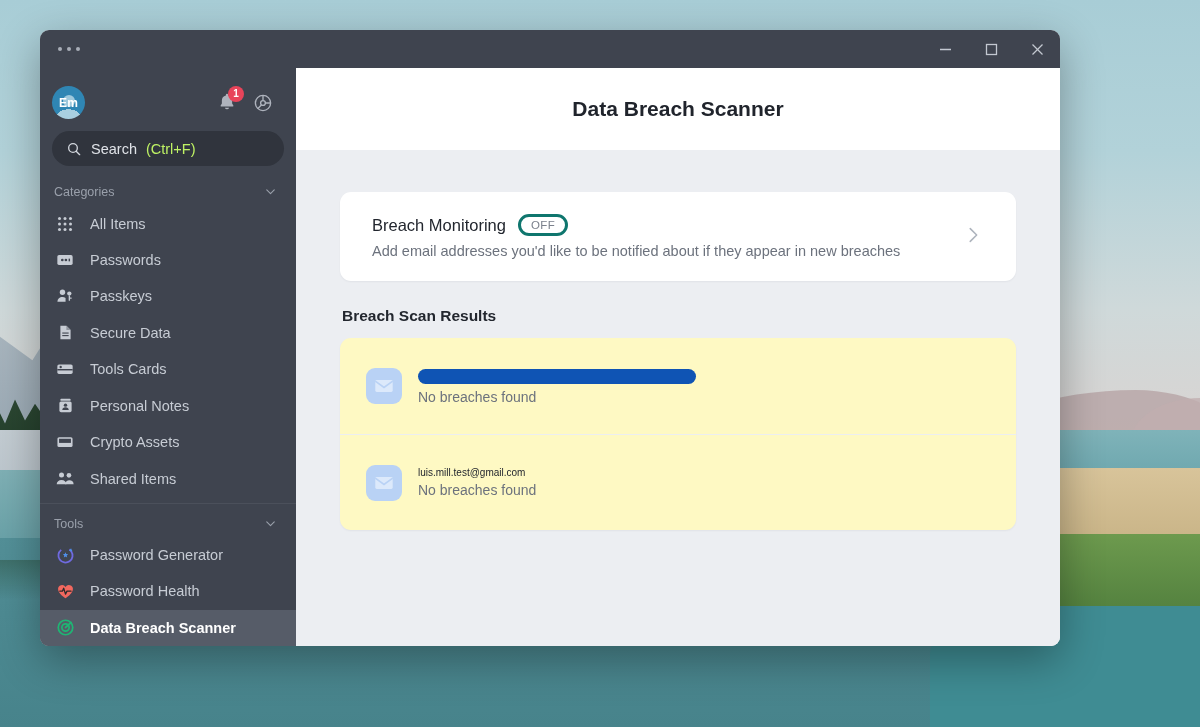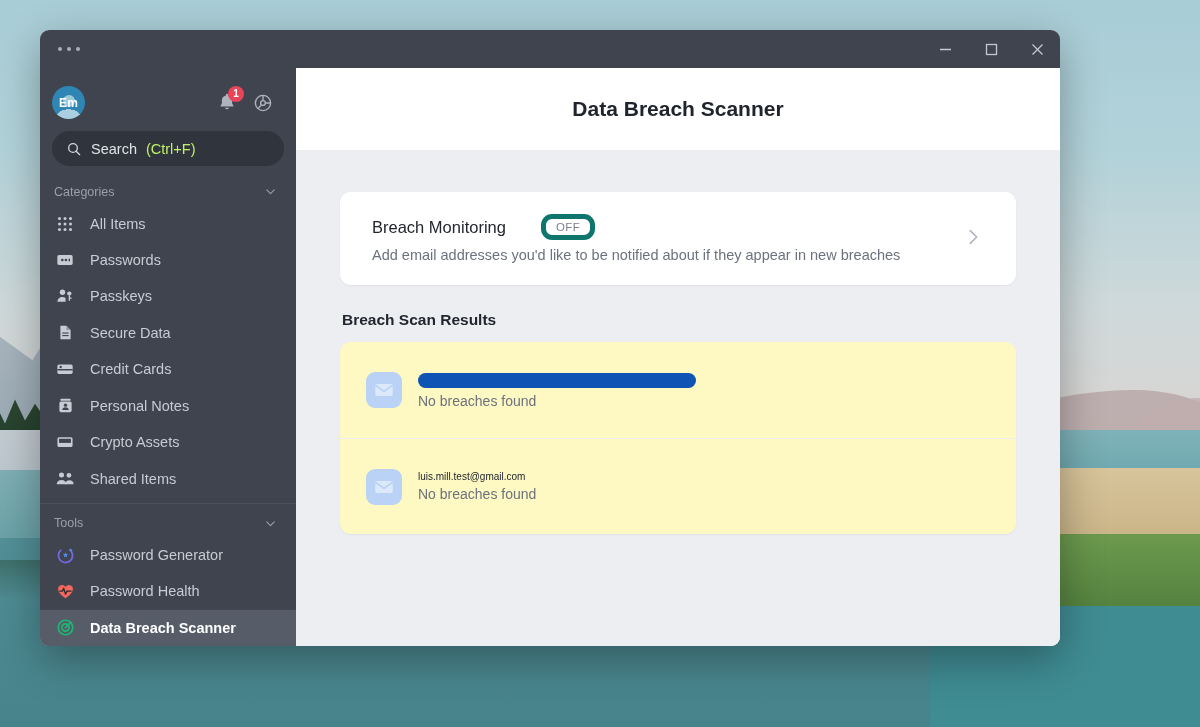--- a/index.html
+++ b/index.html
@@ -133,21 +133,21 @@
     margin: 6px 12px 12px 12px; height: 36px; background: #30343d;
     border-radius: 18px; display: flex; align-items: center; gap: 9px; padding: 0 14px;
   }
   .search-box .sph { color: #dfe2e7; font-size: 14.5px; }
   .search-box .hint { color: #bef264; font-size: 14.5px; }
 
   .sec-head {
     display: flex; align-items: center; justify-content: space-between;
     padding: 6px 18px 6px 14px; color: #9aa0ab; font-size: 12.5px;
   }
-  .sec-head.tools { border-top: 1px solid #4b505b; margin-top: 6px; padding-top: 12px; }
+  .sec-head.tools { border-top: 1px solid #4b505b; margin-top: 6px; padding-top: 12px; align-items: flex-end; }
 
   .nav-item {
     display: flex; align-items: center; gap: 14px; height: 37px;
     padding: 0 14px; color: #c7ccd4; font-size: 14.5px; cursor: pointer;
   }
   .nav-item .nv-ico { width: 22px; display: flex; align-items: center; justify-content: center; }
   .nav-item.active { background: #565c68; color: #fff; font-weight: 700; }
 
   
   #main { flex: 1; display: flex; flex-direction: column; background: #eceef2; min-width: 0; }
@@ -158,22 +158,22 @@
   #content { flex: 1; padding: 42px 44px 0 44px; overflow: hidden; }
 
   .card {
     background: #fff; border-radius: 11px; padding: 22px 32px;
     display: flex; align-items: center; justify-content: space-between;
     box-shadow: 0 1px 2px rgba(20,26,40,.05);
   }
   .bm-title-row { display: flex; align-items: center; gap: 12px; }
   .bm-title { font-size: 16.5px; color: #22262e; }
   .pill {
-    border: 5px solid #0f766e; border-radius: 11px; padding: 2px 10px;
-    font-size: 11.5px; color: #7b818c; letter-spacing: .4px; margin-left: 23px;
+    border: 3px solid #0f766e; border-radius: 11px; padding: 2px 10px;
+    font-size: 11.5px; color: #7b818c; letter-spacing: .4px;
   }
   .bm-sub { margin-top: 7px; font-size: 14.5px; color: #6c727d; }
   .chev { color: #aeb4bd; }
 
   .section-title {
     margin: 26px 0 13px 2px; font-size: 15.5px; font-weight: 700; color: #22262e;
   }
   .results-card {
     background: #fef9c3; border-radius: 11px; overflow: hidden;
     box-shadow: 0 1px 2px rgba(20,26,40,.05);
@@ -336,21 +336,21 @@
         </div>
 
         <div class="nav-item">
           <span class="nv-ico">
             <svg width="18" height="18" viewBox="0 0 20 20" fill="#c7ccd4">
               <rect x="1.5" y="5" width="17" height="10.5" rx="1.8"></rect>
               <rect x="1.5" y="10" width="17" height="1.6" fill="#3f444f"></rect>
               <circle cx="5.2" cy="7.8" r="1.3" fill="#3f444f"></circle>
             </svg>
           </span>
-          <span>Credit Cards</span>
+          <span>Tools Cards</span>
         </div>
 
         <div class="nav-item">
           <span class="nv-ico">
             <svg width="17" height="17" viewBox="0 0 20 20" fill="#c7ccd4">
               <rect x="4" y="2" width="12" height="2.4" rx="1"></rect>
               <rect x="2.8" y="5.2" width="14.4" height="12.6" rx="2"></rect>
               <circle cx="10" cy="9.6" r="2" fill="#3f444f"></circle>
               <path d="M6.2 15.4c0-2 1.7-3.2 3.8-3.2s3.8 1.2 3.8 3.2z" fill="#3f444f"></path>
             </svg>

